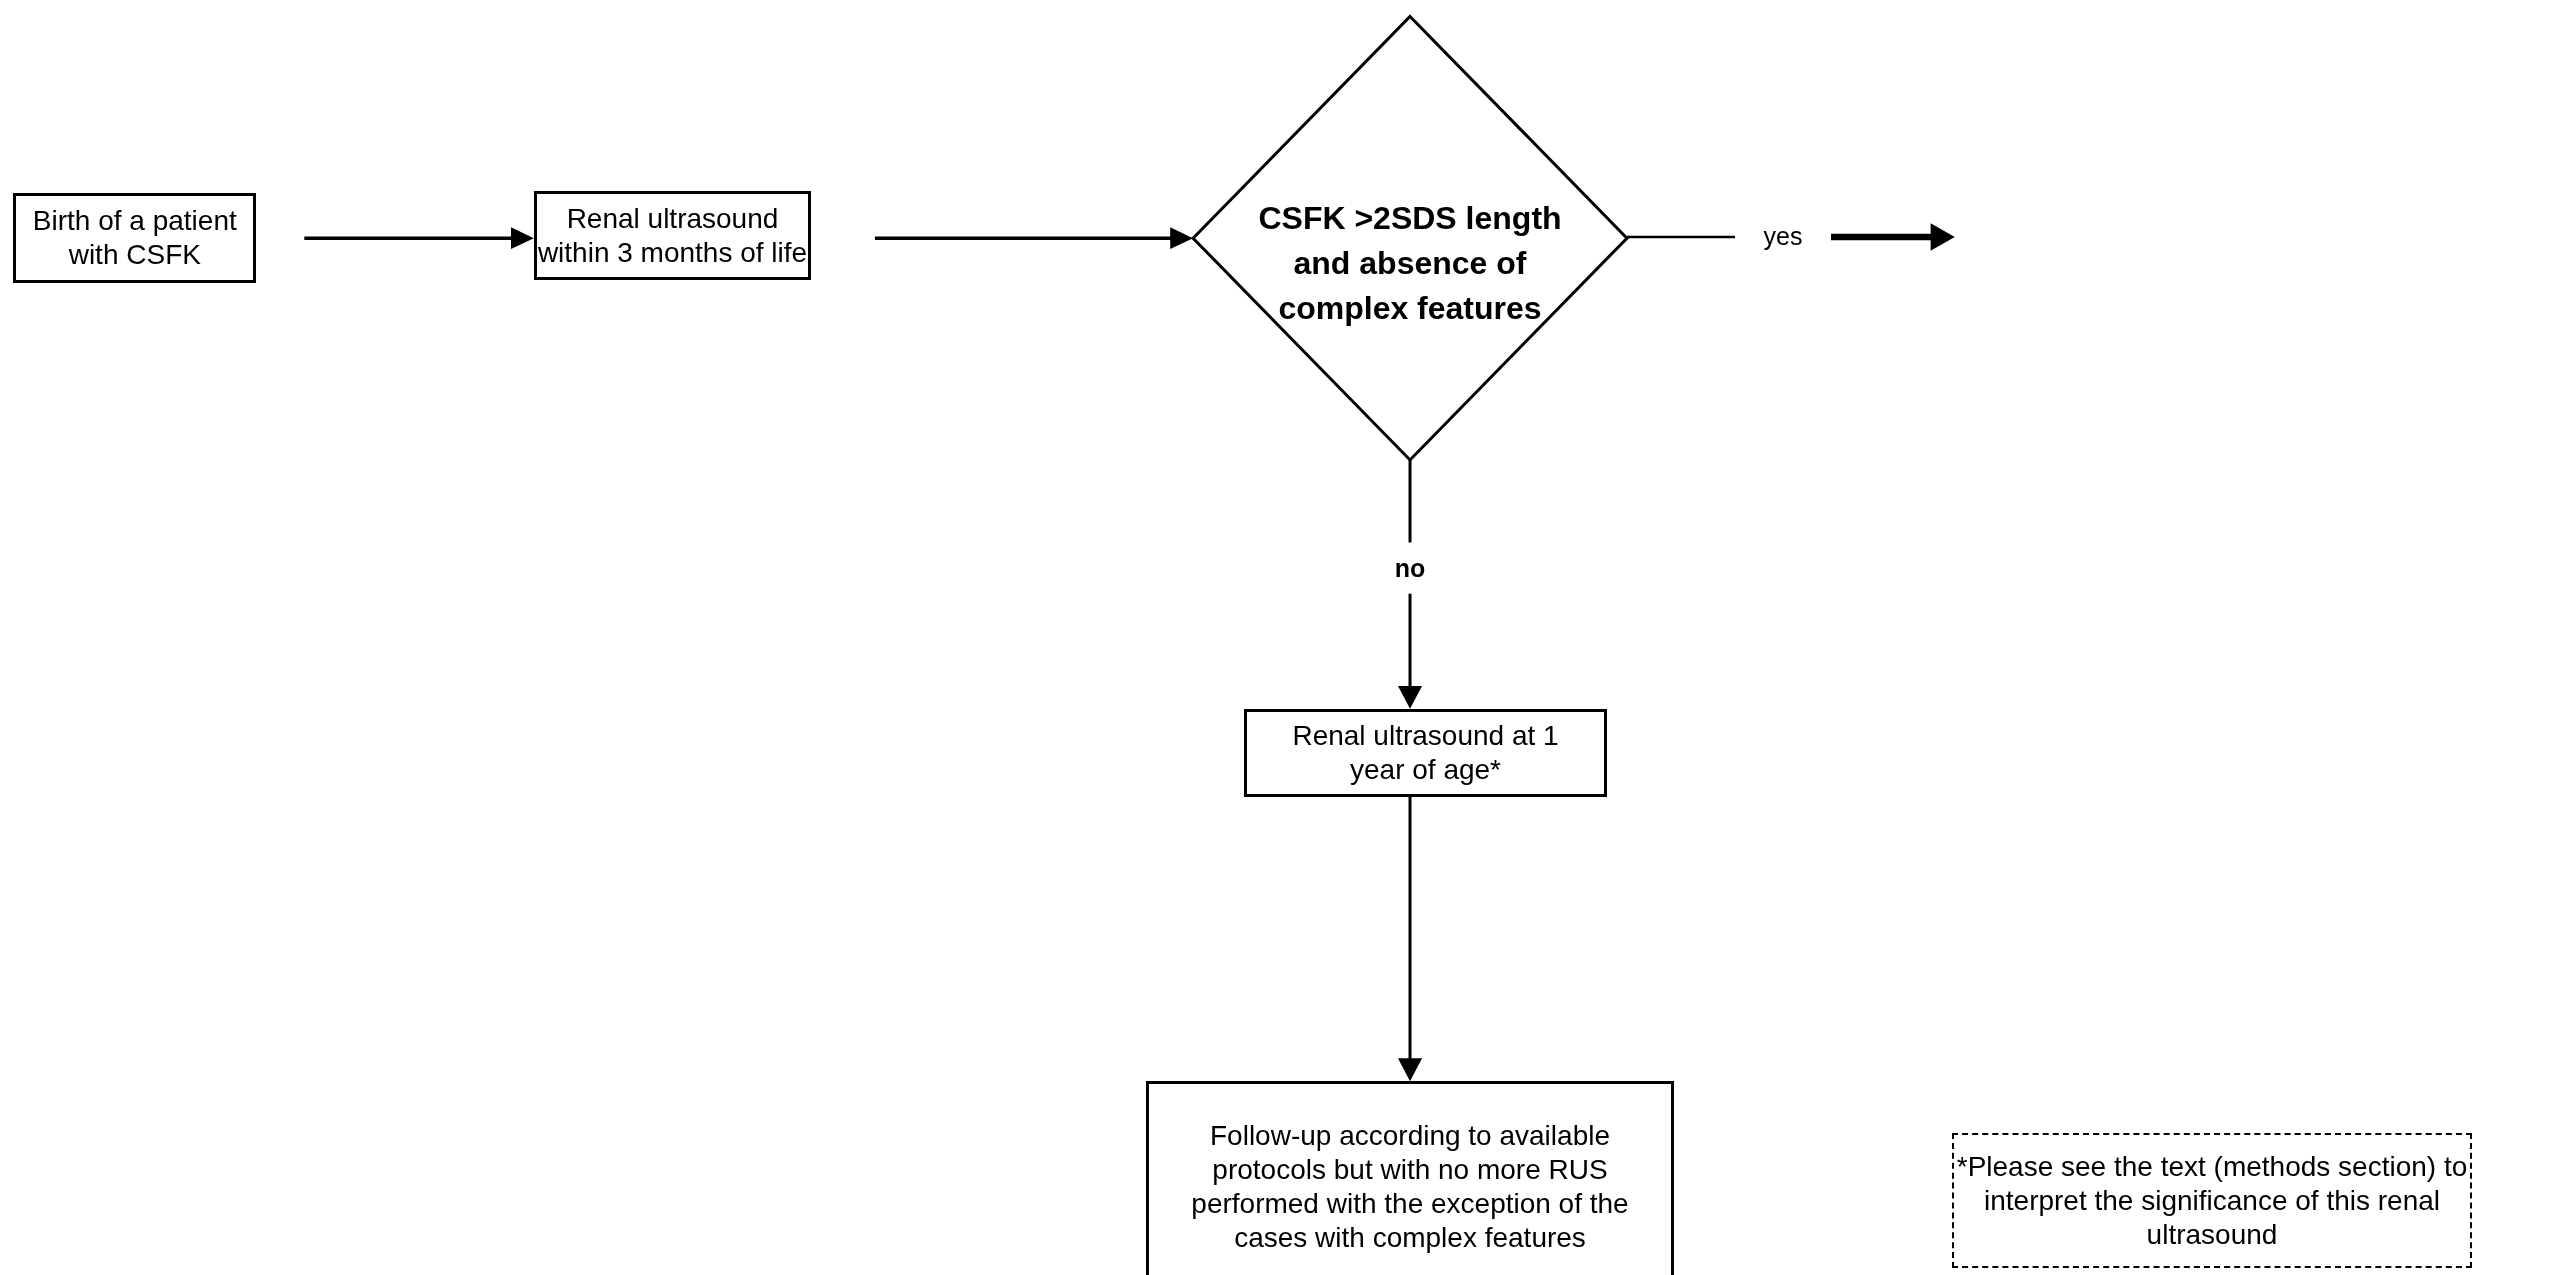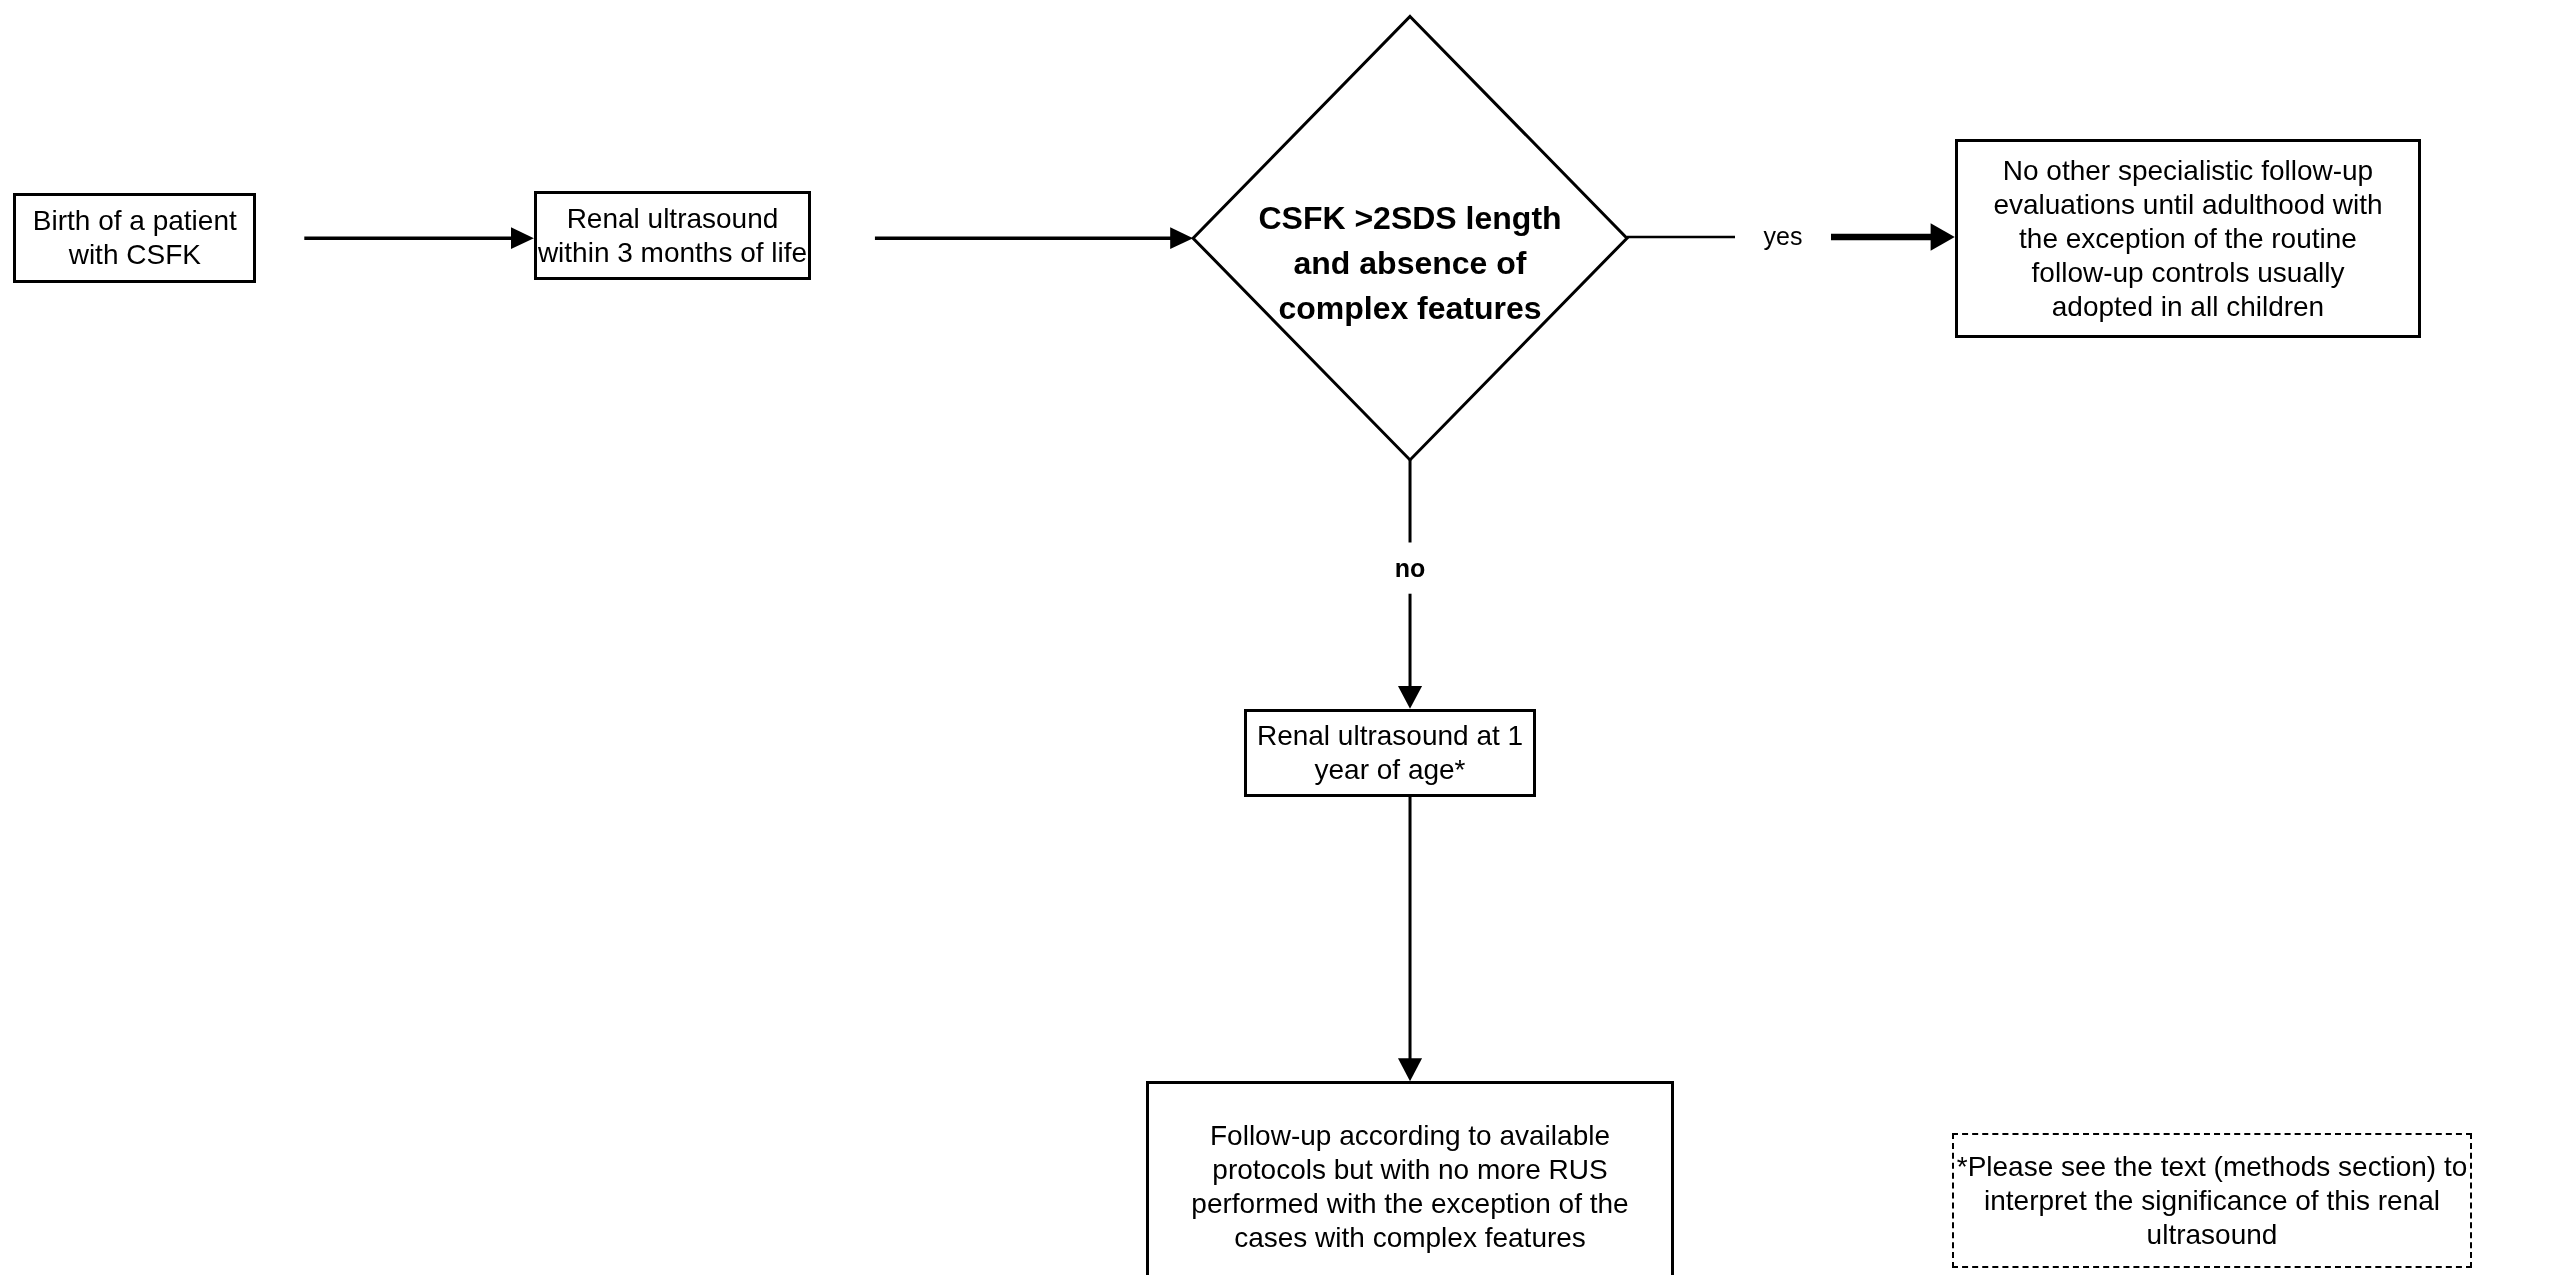--- a/index.html
+++ b/index.html
@@ -37,21 +37,21 @@
     white-space: pre-line;
     text-align: center;
     font-size: 28px;
     line-height: 34px;
     color: #000000;
   }
   
   .node.start          { left: 13.3px;   top: 193px;  width: 243px; height: 90px; }
   .node.rus3m          { left: 534px;  top: 191px;  width: 277px; height: 89px; }
   .node.no-followup    { left: 1955px; top: 139px;  width: 466px; height: 199px; }
-  .node.rus1y          { left: 1244px; top: 709px; width: 292px; height: 88px; }
+  .node.rus1y          { left: 1244px; top: 709px; width: 363px; height: 88px; }
   .node.followup-proto { left: 1146px; top: 1081px; width: 528px; height: 211px; }
   .node.footnote {
     left: 1952px; top: 1133px; width: 520px; height: 135px;
     border: none;
     outline: 2.4px dashed #000000;
     outline-offset: -2.4px;
   }
   .decision-label-wrap {
     position: absolute;
     left: 1229px;
@@ -110,27 +110,20 @@
   <div class="node start">
     <div class="node-label">Birth of a patient
 with CSFK</div>
   </div>
 
   <div class="node rus3m">
     <div class="node-label">Renal ultrasound
 within 3 months of life</div>
   </div>
 
-  <div class="node no-followup">
-    <div class="node-label">No other specialistic follow-up
-evaluations until adulthood with
-the exception of the routine
-follow-up controls usually
-adopted in all children</div>
-  </div>
 
   <div class="node rus1y">
     <div class="node-label">Renal ultrasound at 1
 year of age*</div>
   </div>
 
   <div class="node followup-proto">
     <div class="node-label">Follow-up according to available
 protocols but with no more RUS
 performed with the exception of the

